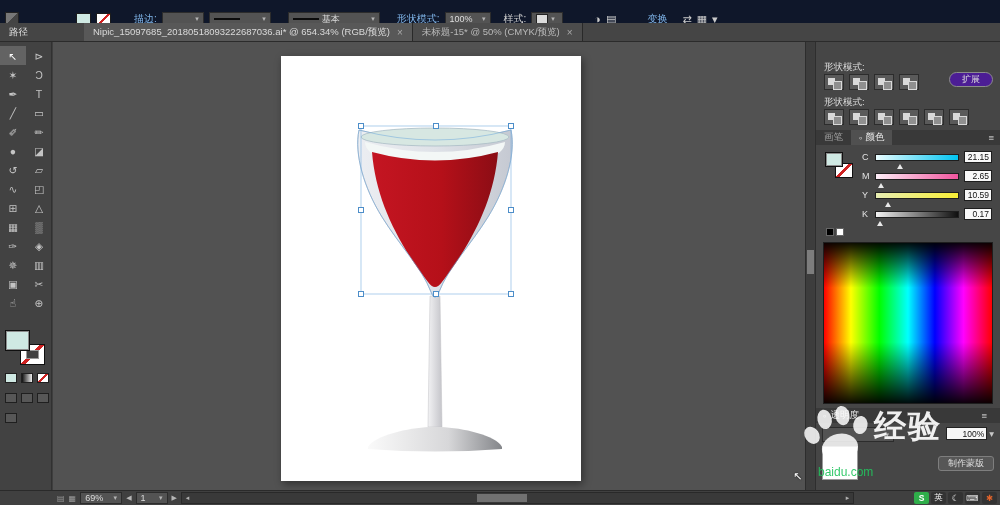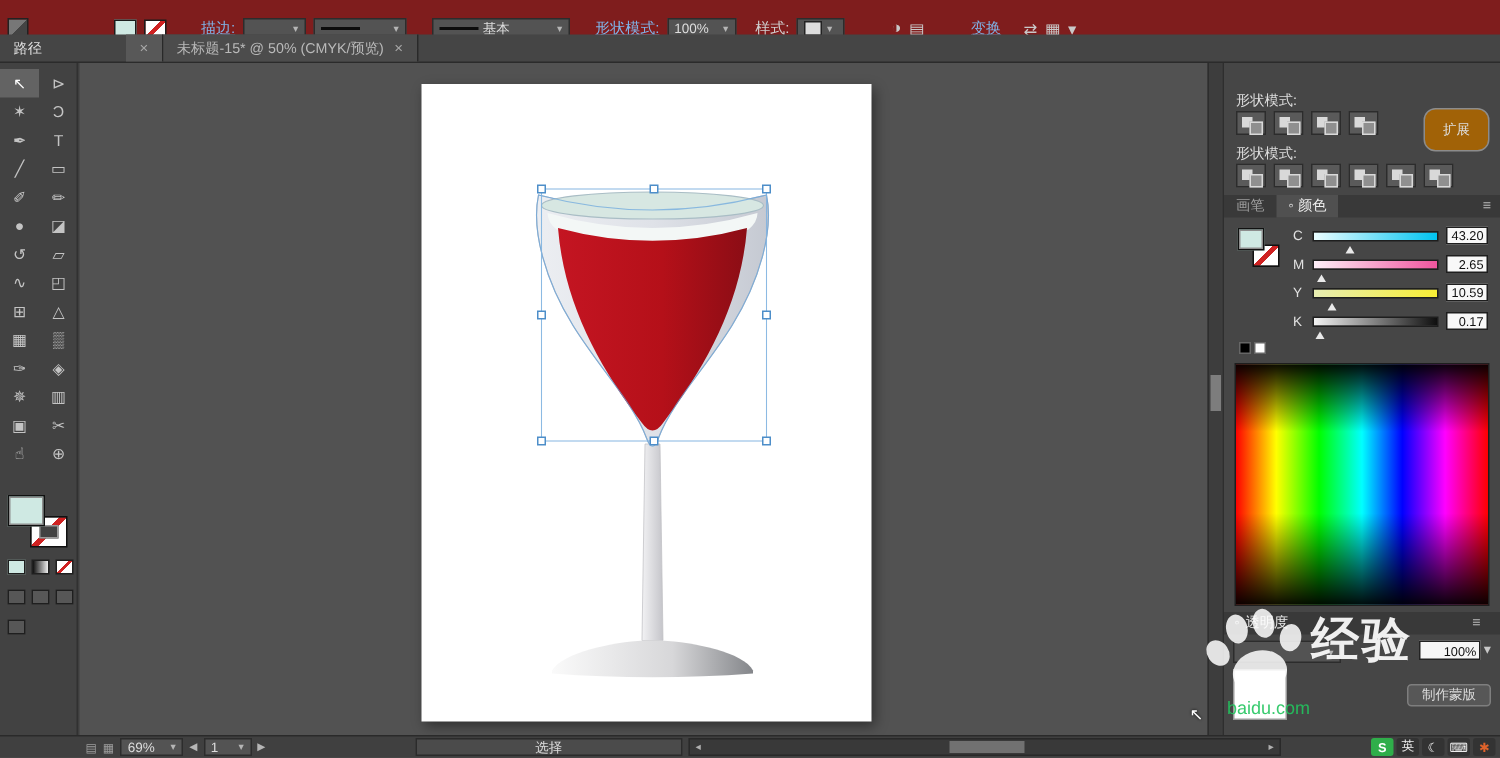--- a/index.html
+++ b/index.html
@@ -7,21 +7,21 @@
   body { position:relative; overflow:hidden; background:#3e3e3e;
          font-family:"Liberation Sans","DejaVu Sans",sans-serif; color:#c8c8c8; }
 
   .blue { color:#7fb4e8; text-decoration:underline; }
   .combo { display:flex; align-items:center; gap:3px; background:#535353;
            border:1px solid #2c2c2c; height:15px; padding:0 4px; font-size:9px; color:#ddd; }
   .combo .arr { font-size:7px; color:#b5b5b5; }
   .icon-btn { color:#c9c9c9; font-size:11px; }
 
   
-  #control-bar { position:absolute; top:0; left:0; right:0; height:39px; background:#7f1d1d;
+  #control-bar { position:absolute; top:0; left:0; right:0; height:39px; background:#0f172a;
                  border-bottom:1px solid #2f2f2f; display:flex; align-items:center; gap:5px;
                  padding:0 5px; font-size:10px; }
   #app-icon { width:14px; height:14px; background:linear-gradient(135deg,#777 50%,#444 50%); border:1px solid #222; }
   .swatch { width:15px; height:13px; border:1px solid #1c1c1c; }
   .fill-sw { background:#cfe9e3; }
   .stroke-sw { background:linear-gradient(135deg,#fff 42%,#cf2222 42%,#cf2222 58%,#fff 58%); }
   .line-chip { width:26px; height:2px; background:#0c0c0c; }
   .style-chip { width:12px; height:10px; background:#dcdcdc; border:1px solid #222; }
 
   
@@ -67,22 +67,22 @@
                  border-left:1px solid #2e2e2e; font-size:9.5px; }
   .ptabs { position:absolute; top:0; left:0; right:0; height:16px; background:#383838; display:flex; }
   .ptab { padding:0 7px; display:flex; align-items:center; color:#bfbfbf; }
   .ptab.active { background:#505050; color:#eee; }
   .sec-label { position:absolute; left:8px; color:#dcdcdc;text-align:center; }
   .btnrow { position:absolute; left:8px; display:flex; gap:5px; }
   .pfb { width:20px; height:16px; background:#5a5a5a; border:1px solid #2c2c2c; position:relative; }
   .pfb::before { content:""; position:absolute; left:3px; top:3px; width:7px; height:7px; background:#d9d9d9; }
   .pfb::after  { content:""; position:absolute; left:8px; top:6px; width:7px; height:7px;
                  background:#8f8f8f; border:1px solid #d9d9d9; }
-  #expand-btn { position:absolute; right:7px; top:30px; height:29px; padding:0 12px; border:1px solid #8c8c8c;
-                border-radius:8px; background:#a16207; color:#ddd; display:flex; align-items:center; font-size:9px; }
+  #expand-btn { position:absolute; right:7px; top:30px; height:15px; padding:0 12px; border:1px solid #8c8c8c;
+                border-radius:8px; background:#4c1d95; color:#ddd; display:flex; align-items:center; font-size:9px; }
   #color-tabs { position:absolute; top:88px; left:0; right:0; height:15px; background:#393939;
                 display:flex; align-items:center; }
   .ctab { padding:0 8px; color:#9d9d9d; height:100%; display:flex; align-items:center; gap:3px; }
   .ctab.active { background:#505050; color:#eee; }
   .pmenu { margin-left:auto; margin-right:6px; color:#bbb; }
   #cp-fill  { position:absolute; left:9px;  top:110px; width:18px; height:15px; background:#cfe9e3;
               border:1px solid #111; box-shadow:inset 0 0 0 1px #8d8d8d; z-index:2; }
   #cp-stroke{ position:absolute; left:19px; top:121px; width:18px; height:15px;
               background:linear-gradient(135deg,#fff 42%,#cf2222 42%,#cf2222 58%,#fff 58%); border:1px solid #111; }
   .crow { position:absolute; left:46px; right:8px; height:14px; display:flex; align-items:center; gap:5px; }
@@ -178,20 +178,21 @@
   <span class="icon-btn">▤</span>
   <span class="blue" style="margin-left:26px">变换</span>
   <span class="icon-btn" style="margin-left:10px">⇄</span>
   <span class="icon-btn">▦</span>
   <span class="icon-btn arr">▾</span>
 </div>
 
 <div id="tab-bar">
   <div id="path-type">路径</div>
   <div class="doc-tab">
+    <span>Nipic_15097685_20180518093222687036.ai* @ 654.34% (RGB/预览)</span>
     <span class="close">×</span>
   </div>
   <div class="doc-tab inactive">
     <span>未标题-15* @ 50% (CMYK/预览)</span>
     <span class="close">×</span>
   </div>
 </div>
 
 <div id="toolbar">
   <div id="tools">
@@ -323,21 +324,21 @@
     <span class="pmenu">≡</span>
   </div>
   <div id="cp-stroke"></div>
   <div id="cp-fill"></div>
 
   <div class="crow" style="top:108px">
     <span class="clabel">C</span>
     <div class="slider c">
         <span class="thumb" style="left:25%"></span>
       </div>
-    <div class="cval">43.20</div>
+    <div class="cval">21.15</div>
   </div>
   <div class="crow" style="top:127px">
     <span class="clabel">M</span>
     <div class="slider m">
         <span class="thumb" style="left:3%"></span>
       </div>
     <div class="cval">2.65</div>
   </div>
   <div class="crow" style="top:146px">
     <span class="clabel">Y</span>
@@ -384,21 +385,20 @@
     <span style="flex:1"></span>
       <span class="arr">▾</span>
   </div>
   <span class="navarr">◀</span>
   <div class="combo sb-combo" style="width:32px">
     <span>1</span>
     <span style="flex:1"></span>
       <span class="arr">▾</span>
   </div>
   <span class="navarr">▶</span>
-  <div id="tool-indicator">选择</div>
   <div id="hscroll">
     <span class="hs-arr l">◂</span>
     <div id="hthumb"></div>
     <span class="hs-arr r">▸</span>
   </div>
   <div id="ime">
     <span class="ime-box s">S</span>
     <span class="ime-box">英</span>
     <span class="ime-box">☾</span>
     <span class="ime-box">⌨</span>

